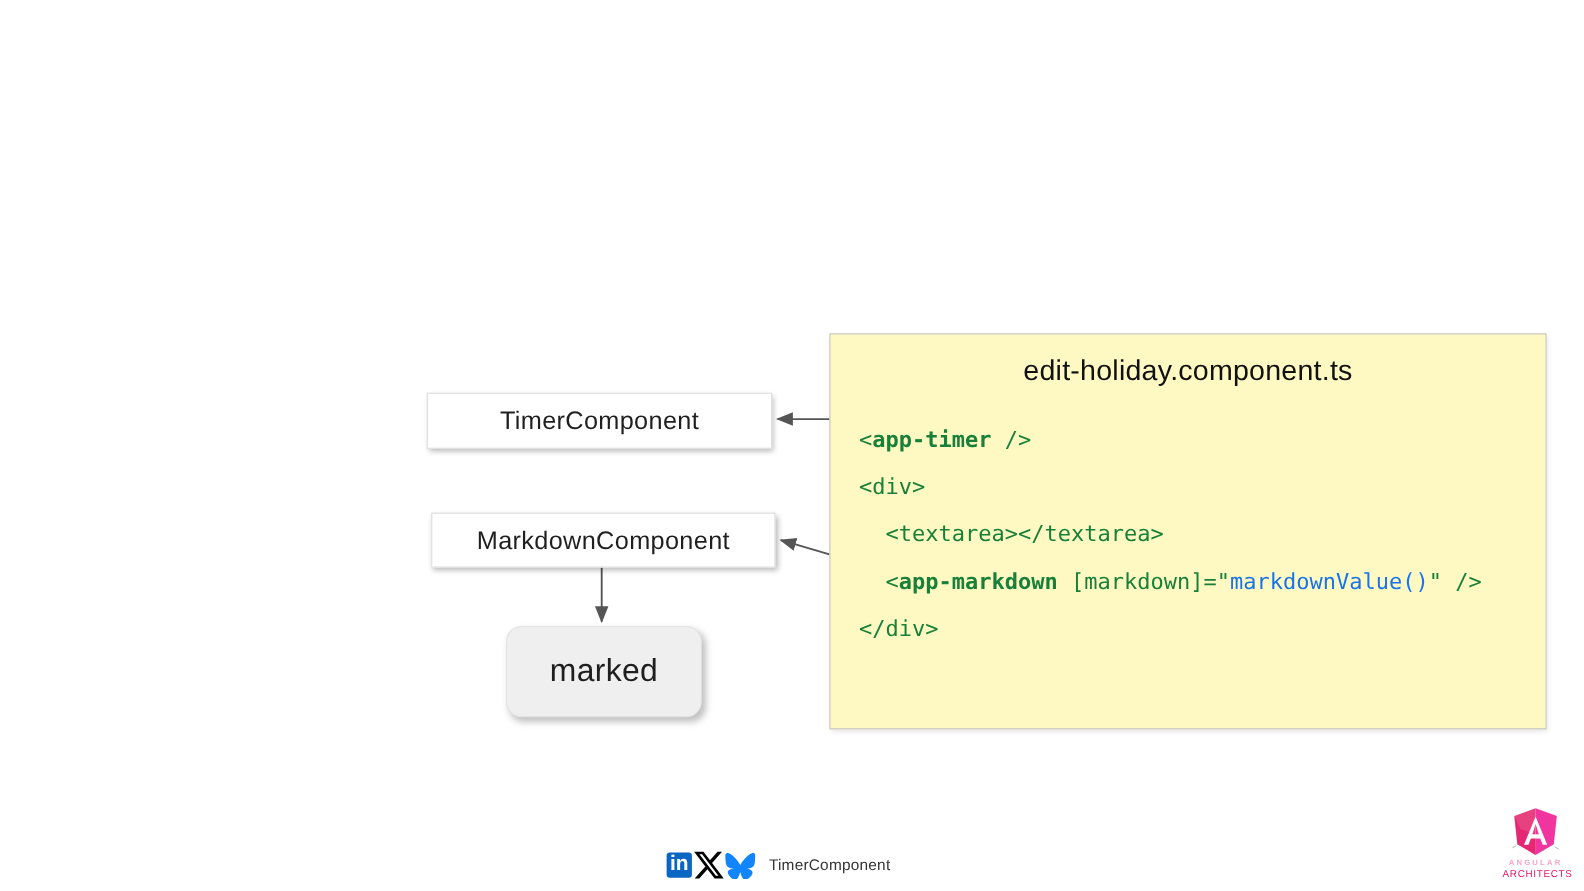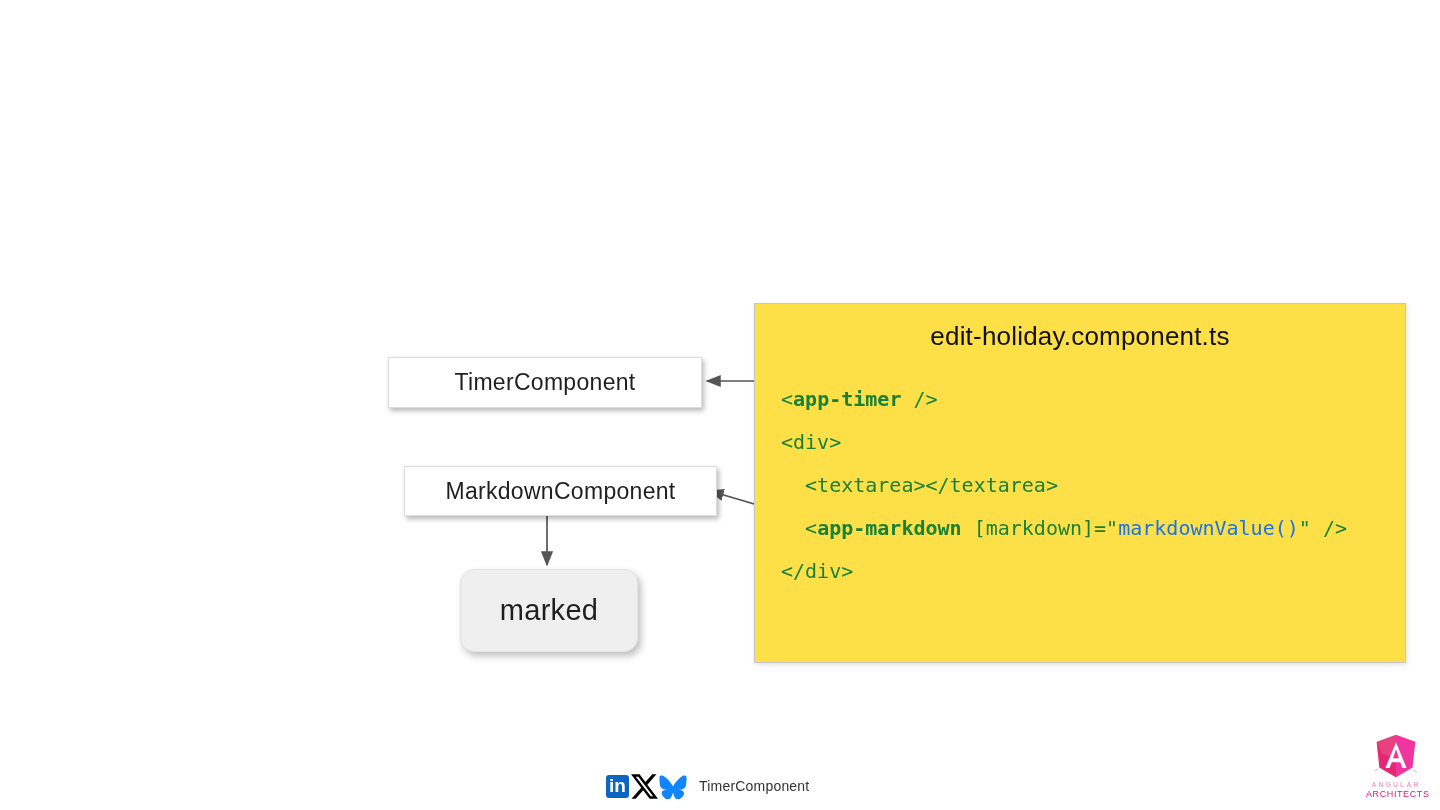--- a/index.html
+++ b/index.html
@@ -19,31 +19,31 @@
   .arrows{position:absolute;left:0;top:0;width:1440px;height:810px;pointer-events:none;}
 
   
   .node{
     position:absolute;background:#ffffff;border:1px solid #dcdcdc;
     box-shadow:2px 3px 5px rgba(0,0,0,0.28);
     display:flex;align-items:center;justify-content:center;
     color:#1f1f1f;font-size:23px;letter-spacing:0.3px;
   }
   #node-timer{left:388px;top:357px;width:312px;height:49px;}
-  #node-markdown{left:404px;top:466px;width:311px;height:48px;}
+  #node-markdown{left:392px;top:466px;width:311px;height:48px;}
   #node-marked{
     left:460px;top:569px;width:176px;height:81px;
     background:#efefef;border:1px solid #e3e3e3;border-radius:14px;
     font-size:29px;box-shadow:3px 4px 7px rgba(0,0,0,0.25);
   }
 
   
   .code-panel{
     position:absolute;left:754px;top:303px;width:652px;height:360px;
-    background:#fde047;border:1px solid #c6c6c6;box-shadow:1px 2px 5px rgba(0,0,0,0.12);
+    background:#fef9c3;border:1px solid #c6c6c6;box-shadow:1px 2px 5px rgba(0,0,0,0.12);
     box-sizing:border-box;
   }
   .code-title{
     text-align:center;margin-top:17px;font-size:26px;color:#111111;letter-spacing:0.2px;
   }
   .code{
     position:absolute;left:14px;top:62px;margin:12px;
     font-family:"DejaVu Sans Mono",monospace;font-size:20px;line-height:43px;
     white-space:pre;
   }

